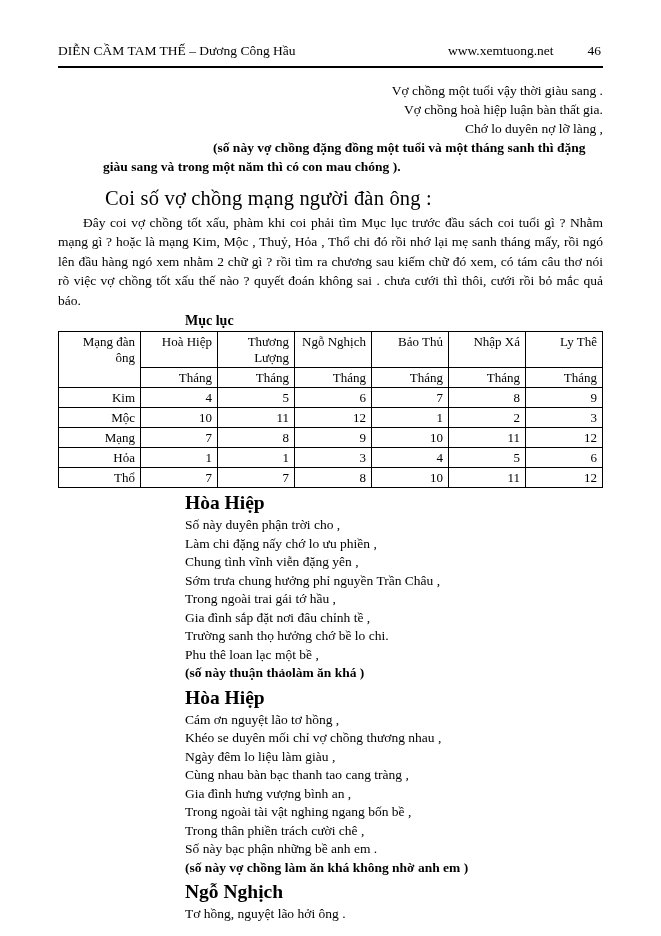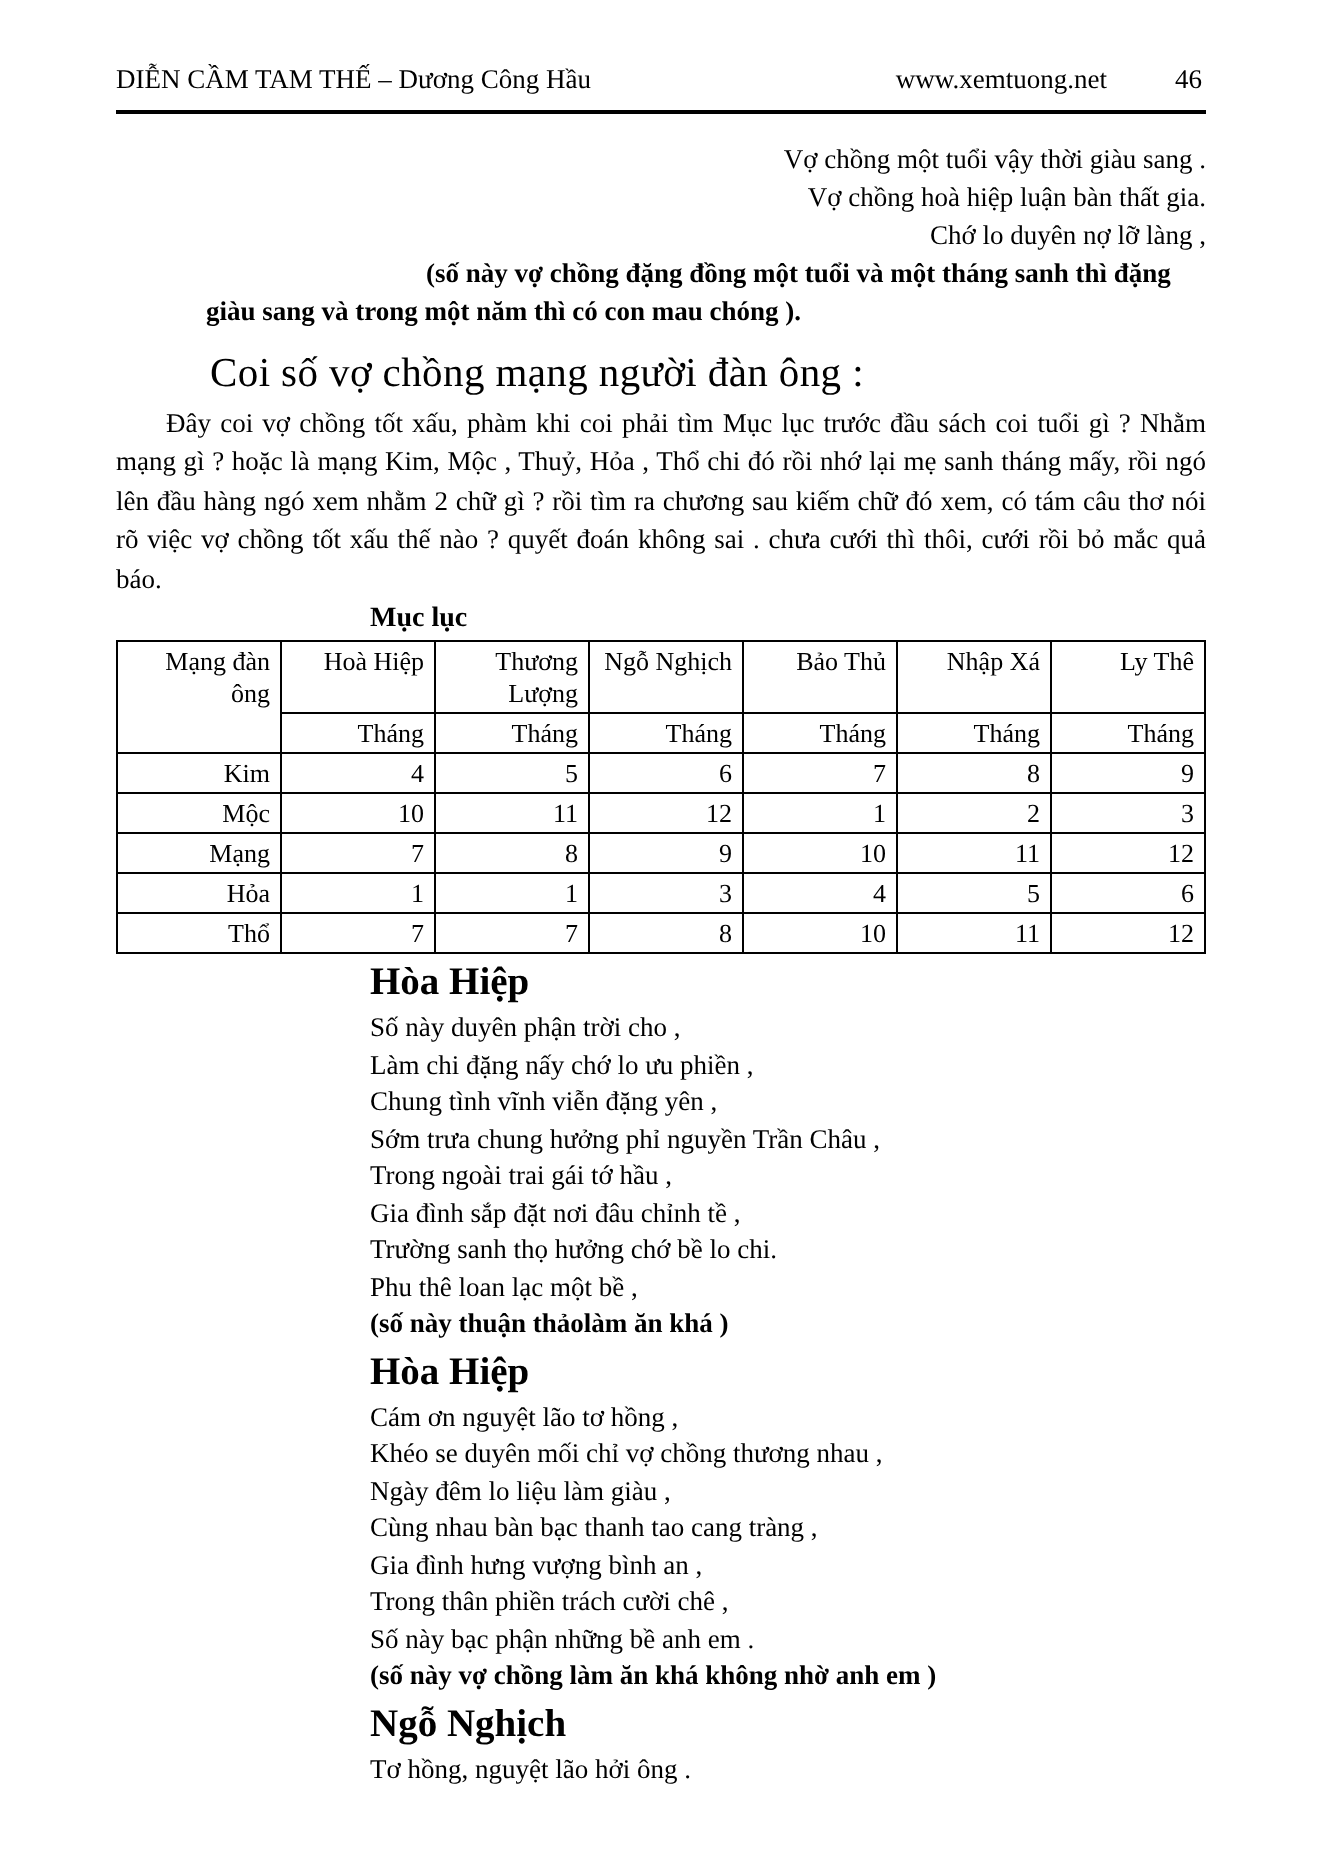--- a/index.html
+++ b/index.html
@@ -7,21 +7,21 @@
   .page {
     position: relative;
     width: 661px;
     height: 936px;
     background: #ffffff;
     color: #000000;
     font-family: "Liberation Serif", "DejaVu Serif", serif;
     font-size: 13.5px;
     overflow: hidden;
   }
-  .content { padding: 32px 58px 0 58px; }
+  .content { padding: 43px 58px 0 58px; }
   .doc-header { display: flex; align-items: baseline; font-size: 13.5px; }
   .doc-header .title { flex: 1; }
   .doc-header .site { margin-right: 34px; }
   .doc-header .pagenum { margin-right: 2px; }
   .header-rule { border: none; border-top: 2px solid #000; margin-top: 7px; }
 
   .intro-verses { margin-top: 13px; margin-left: 127px; line-height: 19px; text-align: right; }
   .intro-note {
     margin-left: 45px; text-indent: 110px;
     font-weight: bold; line-height: 19px;
@@ -169,20 +169,21 @@
       <div class="v-note">(số này thuận thảolàm ăn khá )</div>
     </div>
 
     <div class="verse-section">
       <div class="sec-title">Hòa Hiệp</div>
       <div class="v-line">Cám ơn nguyệt lão tơ hồng ,</div>
       <div class="v-line">Khéo se duyên mối chỉ vợ chồng thương nhau ,</div>
       <div class="v-line">Ngày đêm lo liệu làm giàu ,</div>
       <div class="v-line">Cùng nhau bàn bạc thanh tao cang tràng ,</div>
       <div class="v-line">Gia đình hưng vượng bình an ,</div>
+      <div class="v-line">Trong ngoài tài vật nghing ngang bốn bề ,</div>
       <div class="v-line">Trong thân phiền trách cười chê ,</div>
       <div class="v-line">Số này bạc phận những bề anh em .</div>
       <div class="v-note">(số này vợ chồng làm ăn khá không nhờ anh em )</div>
     </div>
 
     <div class="verse-section">
       <div class="sec-title">Ngỗ Nghịch</div>
       <div class="v-line">Tơ hồng, nguyệt lão hởi ông .</div>
     </div>
 

